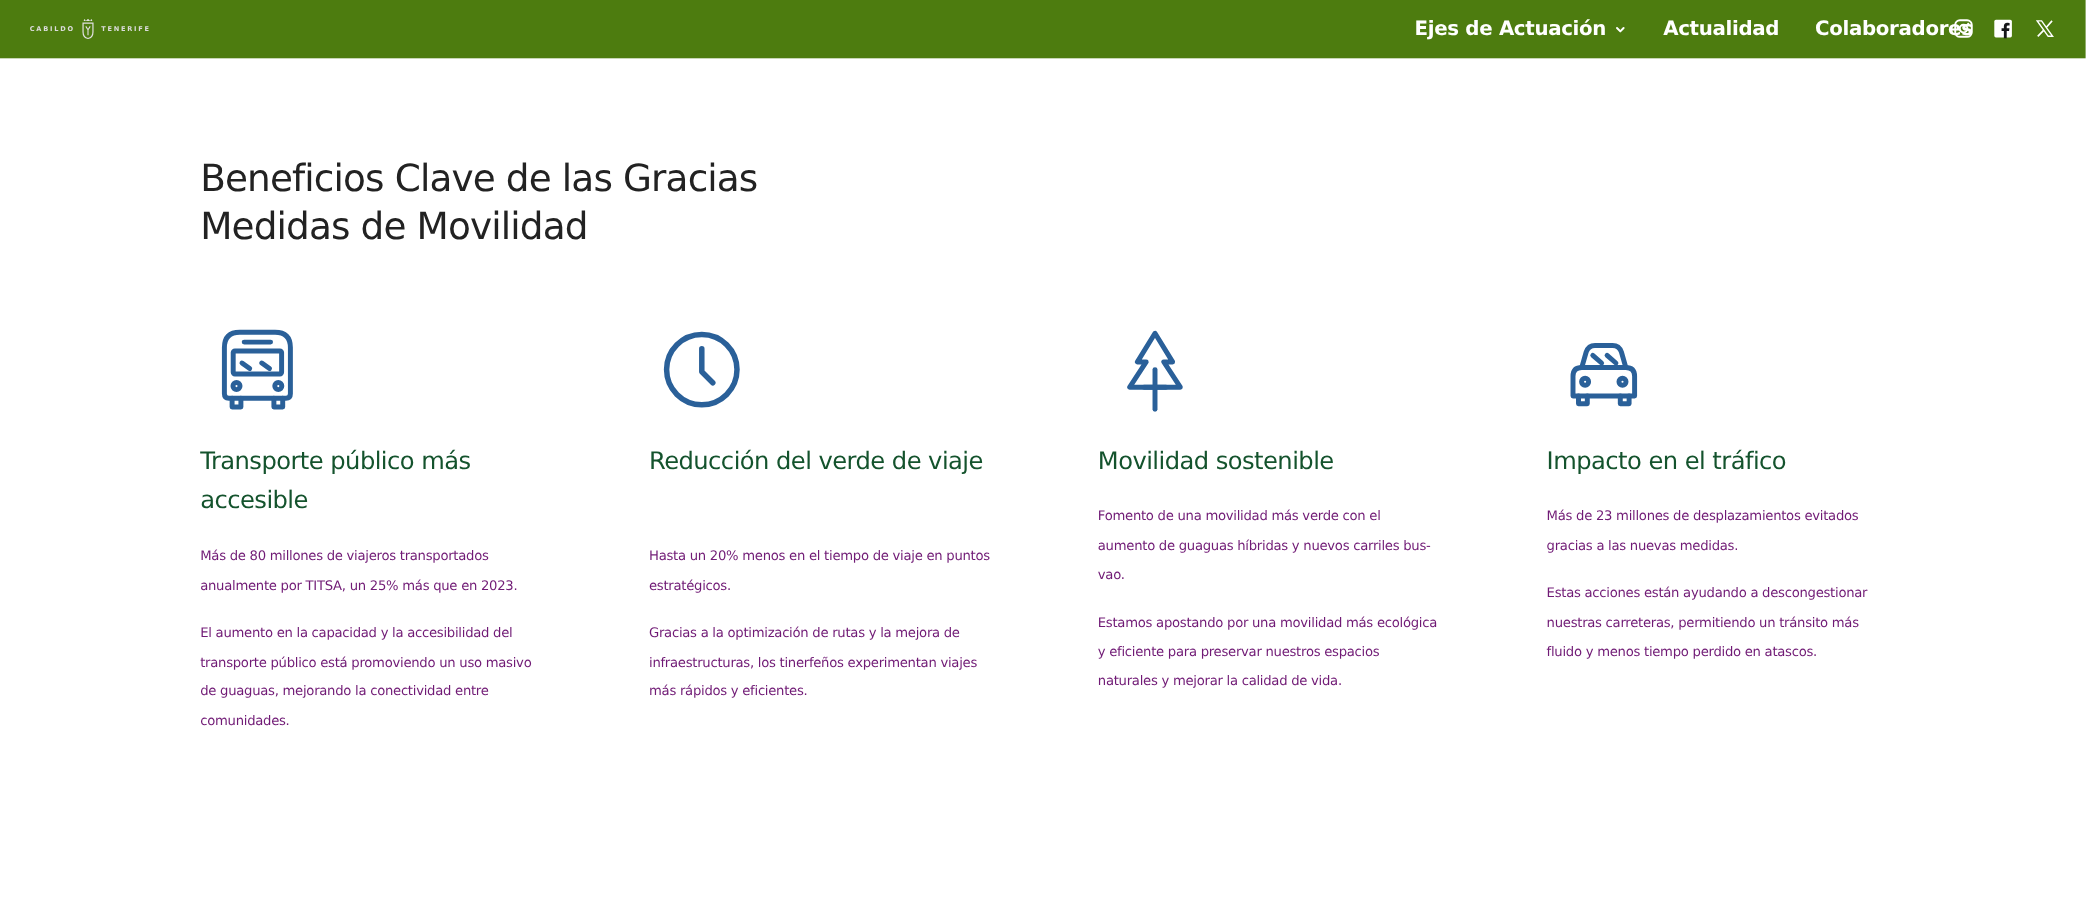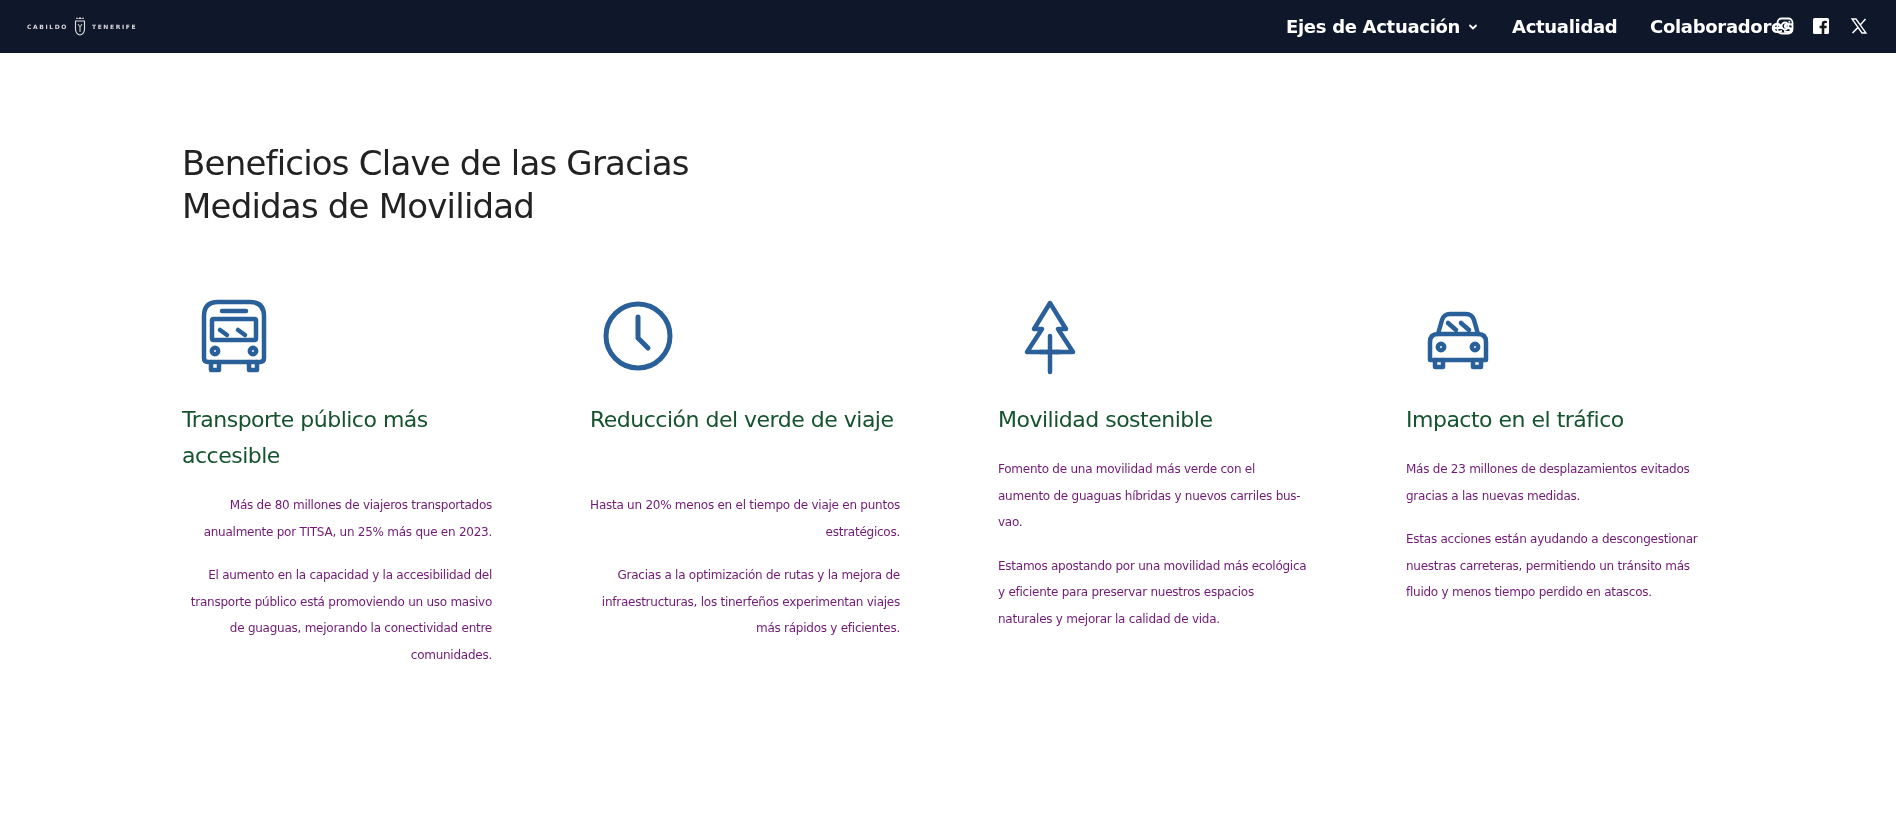--- a/index.html
+++ b/index.html
@@ -1,21 +1,21 @@
 <!DOCTYPE html>
 <html><head>
   <meta charset="utf-8">
   <style>
     * { box-sizing: border-box; margin: 0; padding: 0; }
     html, body { width: 1896px; height: 838px; overflow: hidden; background: #ffffff; }
     body { font-family: "DejaVu Sans", sans-serif; color: #1a1a1a; }
 
     .topbar {
       position: absolute; left: 0; top: 0; width: 1896px; height: 53px;
-      background: #0f172a;
+      background: #4d7c0f;
       display: flex; align-items: center; justify-content: space-between;
     }
     .logo {
       position: absolute; left: 27px; top: 15px; height: 22px;
       display: flex; align-items: center; gap: 6px;
       color: #e8e8e8;
     }
     .logo-text {
       font-family: "DejaVu Sans", sans-serif; font-size: 6px; letter-spacing: 1.6px;
       color: #dcdcdc; font-weight: bold;
@@ -65,21 +65,21 @@
 
     .col-title {
       position: absolute; top: 106px; left: 0; width: 310px;
       font-family: "DejaVu Sans", sans-serif; font-weight: normal;
       font-size: 22px; line-height: 36px; color: #14532d;
       letter-spacing: -0.5px;
     }
     .col-body {
       position: absolute; left: 0; width: 310px;
     }
-    .col.c1 .col-body, .col.c2 .col-body { top: 196px; text-align: right; }
+    .col.c1 .col-body, .col.c2 .col-body { top: 196px; }
     .col.c3 .col-body, .col.c4 .col-body { top: 160px; }
     .col-body p {
       font-family: "DejaVu Sans", sans-serif; font-size: 12px;
       line-height: 26.5px; color: #701a75; margin-bottom: 17px;
       letter-spacing: -0.25px;
     }
   </style>
 </head>
 <body>
 

